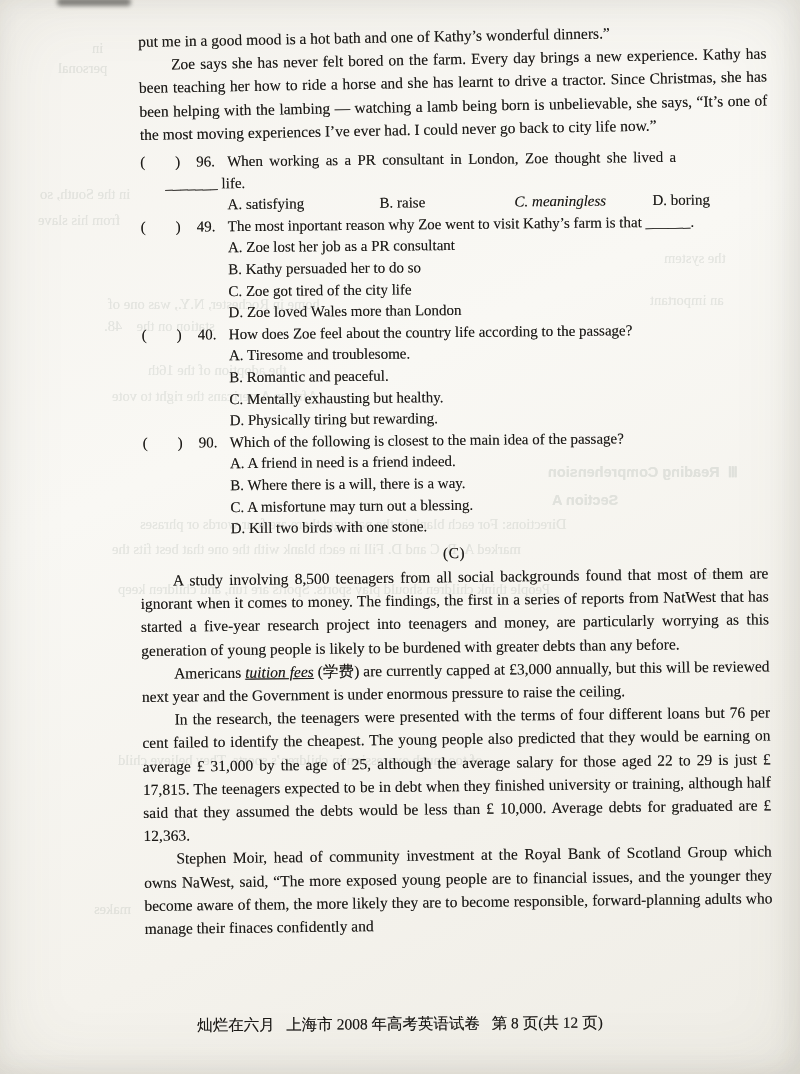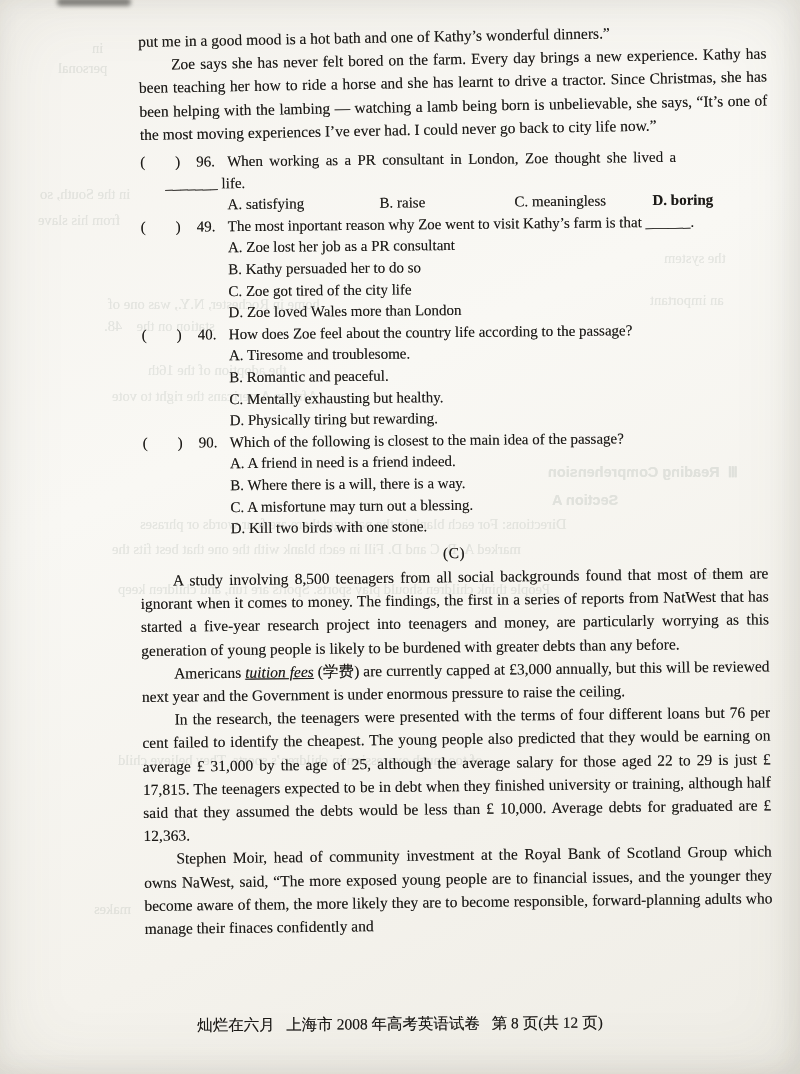--- a/index.html
+++ b/index.html
@@ -31,21 +31,21 @@
   }
   .q { display:flex; align-items:flex-start; }
   .q-marker { flex:0 0 56px; white-space:pre; }
   .q-num    { flex:0 0 31px; }
   .q-body   { flex:1 1 auto; min-width:0; }
   .q-stem   { white-space:nowrap; }
   .q-stem.spread { word-spacing:2.6px; }
   .hang { margin-left:-62px; }
   .opt-row { display:flex; }
   .opt-row .o1 { flex:0 0 152px; } .opt-row .o2 { flex:0 0 135px; }
-  .opt-row .o3 { flex:0 0 138px; } .opt-row .o4 { flex:1 1 auto;font-weight:bold; }
+  .opt-row .o3 { flex:0 0 138px;font-style:italic; } .opt-row .o4 { flex:1 1 auto; }
   .opt-stack div { white-space:nowrap; }
 
   .sec-wrap { transform:rotate(-0.7deg); transform-origin:0 0; }
   .heading-c { text-align:center; font-size:15.5px; margin:7px 0 3px 0; letter-spacing:.5px; }
   .sec-wrap p { margin:0; text-align:justify; text-indent:2.1em; font-size:15.5px; line-height:23.2px; }
   .it { font-style:italic;text-decoration:underline; }
 
   .footer {
     position:absolute; left:0; top:1014px; width:100%;
     text-align:center; font-size:15.5px; white-space:pre;

